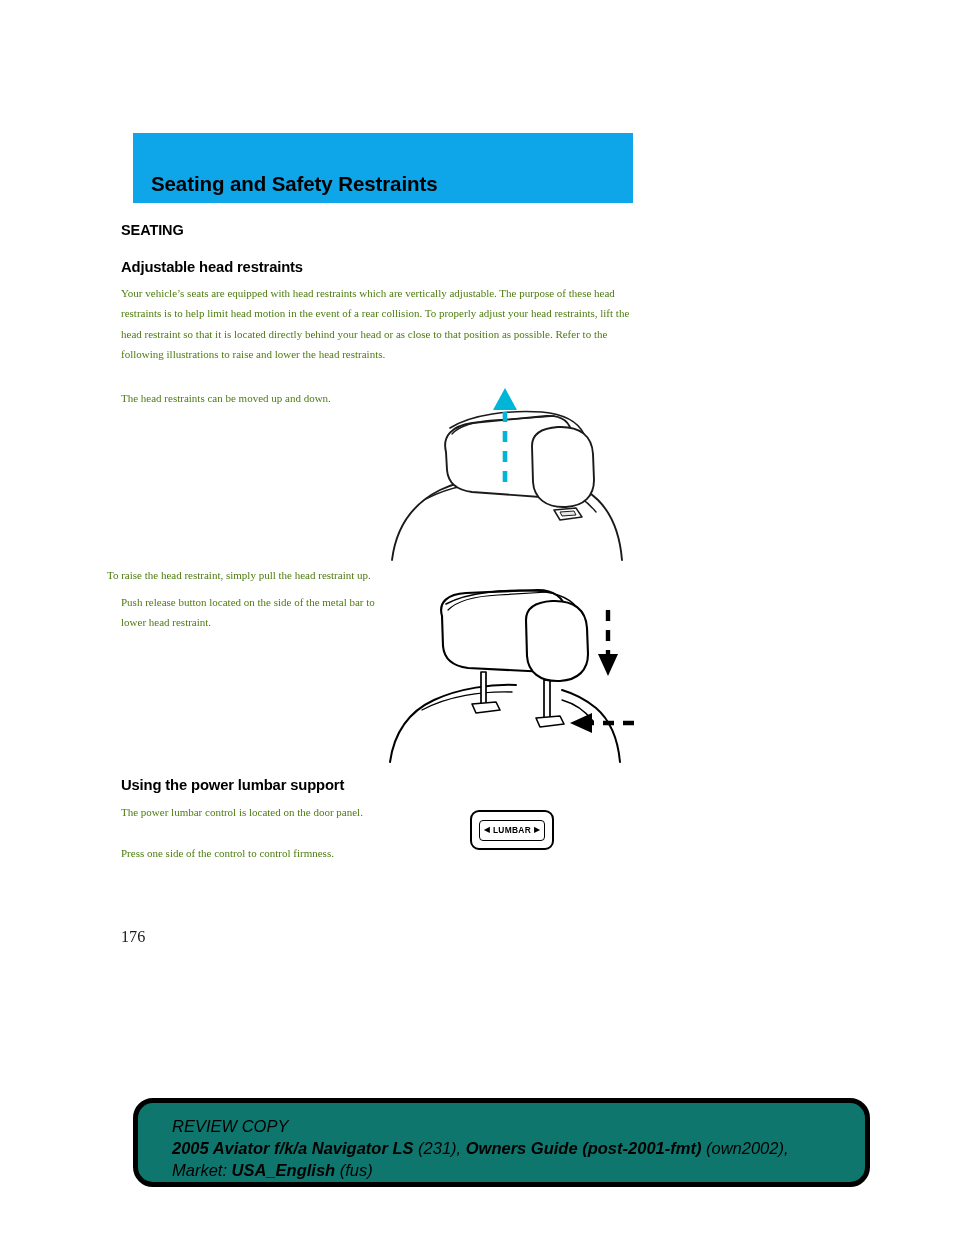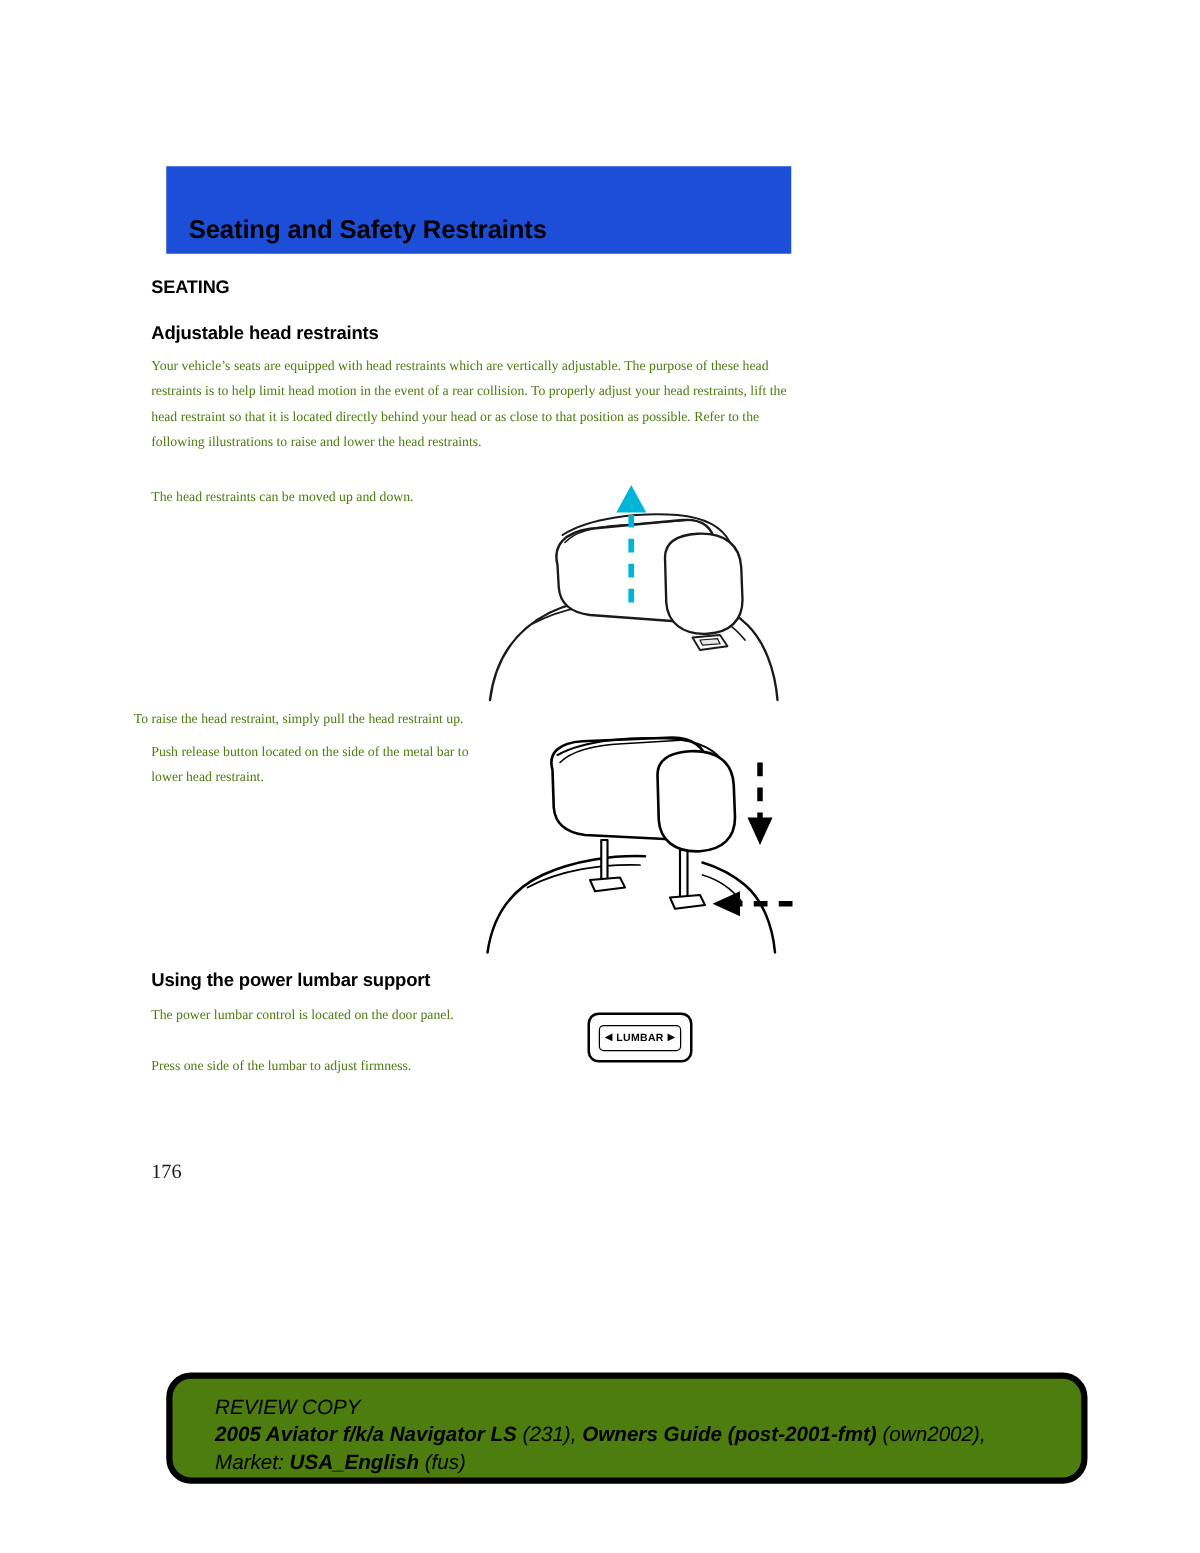--- a/index.html
+++ b/index.html
@@ -22,21 +22,21 @@
     height: 1242px;
   }
 
   
   .chapter-banner {
     position: absolute;
     left: 133px;
     top: 133px;
     width: 500px;
     height: 70px;
-    background: #1d4ed8;
+    background: #0ea5e9;
   }
   .chapter-title {
     position: absolute;
     left: 18px;
     bottom: 7px;
     font-family: "Liberation Sans", "DejaVu Sans", sans-serif;
     font-weight: bold;
     font-size: 20.5px;
     color: #000000;
     letter-spacing: -0.1px;
@@ -126,21 +126,21 @@
 
   
   .footer-box {
     position: absolute;
     left: 133px;
     top: 1098px;
     width: 737px;
     height: 89px;
     border: 5px solid #000000;
     border-radius: 20px;
-    background: #4d7c0f;
+    background: #0f766e;
     box-sizing: border-box;
   }
   .footer-text {
     position: absolute;
     left: 34px;
     top: 12px;
     font-family: "Liberation Sans", "DejaVu Sans", sans-serif;
     font-style: italic;
     font-size: 16.5px;
     line-height: 22px;
@@ -237,21 +237,21 @@
     <path d="M222 88 L232 66 L212 66 Z" fill="#000000"></path>
 
     <line x1="248" y1="135" x2="206" y2="135" stroke="#000000" stroke-width="4.4" stroke-dasharray="11 9"></line>
     <path d="M184 135 L206 125 L206 145 Z" fill="#000000"></path>
   </svg>
 
   <div class="sub-head" style="left:121px; top:777px;">Using the power lumbar support</div>
 
   <div class="para" style="left:121px; top:802px; width:270px;">The power lumbar control is located on the door panel.</div>
 
-  <div class="para" style="left:121px; top:843px; width:270px;">Press one side of the lumbar to adjust firmness.</div>
+  <div class="para" style="left:121px; top:843px; width:270px;">Press one side of the control to control firmness.</div>
 
 
   <div class="lumbar-switch">
     <div class="lumbar-inner">
       <span class="lumbar-tri">◀</span>
       <span class="lumbar-label">LUMBAR</span>
       <span class="lumbar-tri">▶</span>
     </div>
   </div>
 

